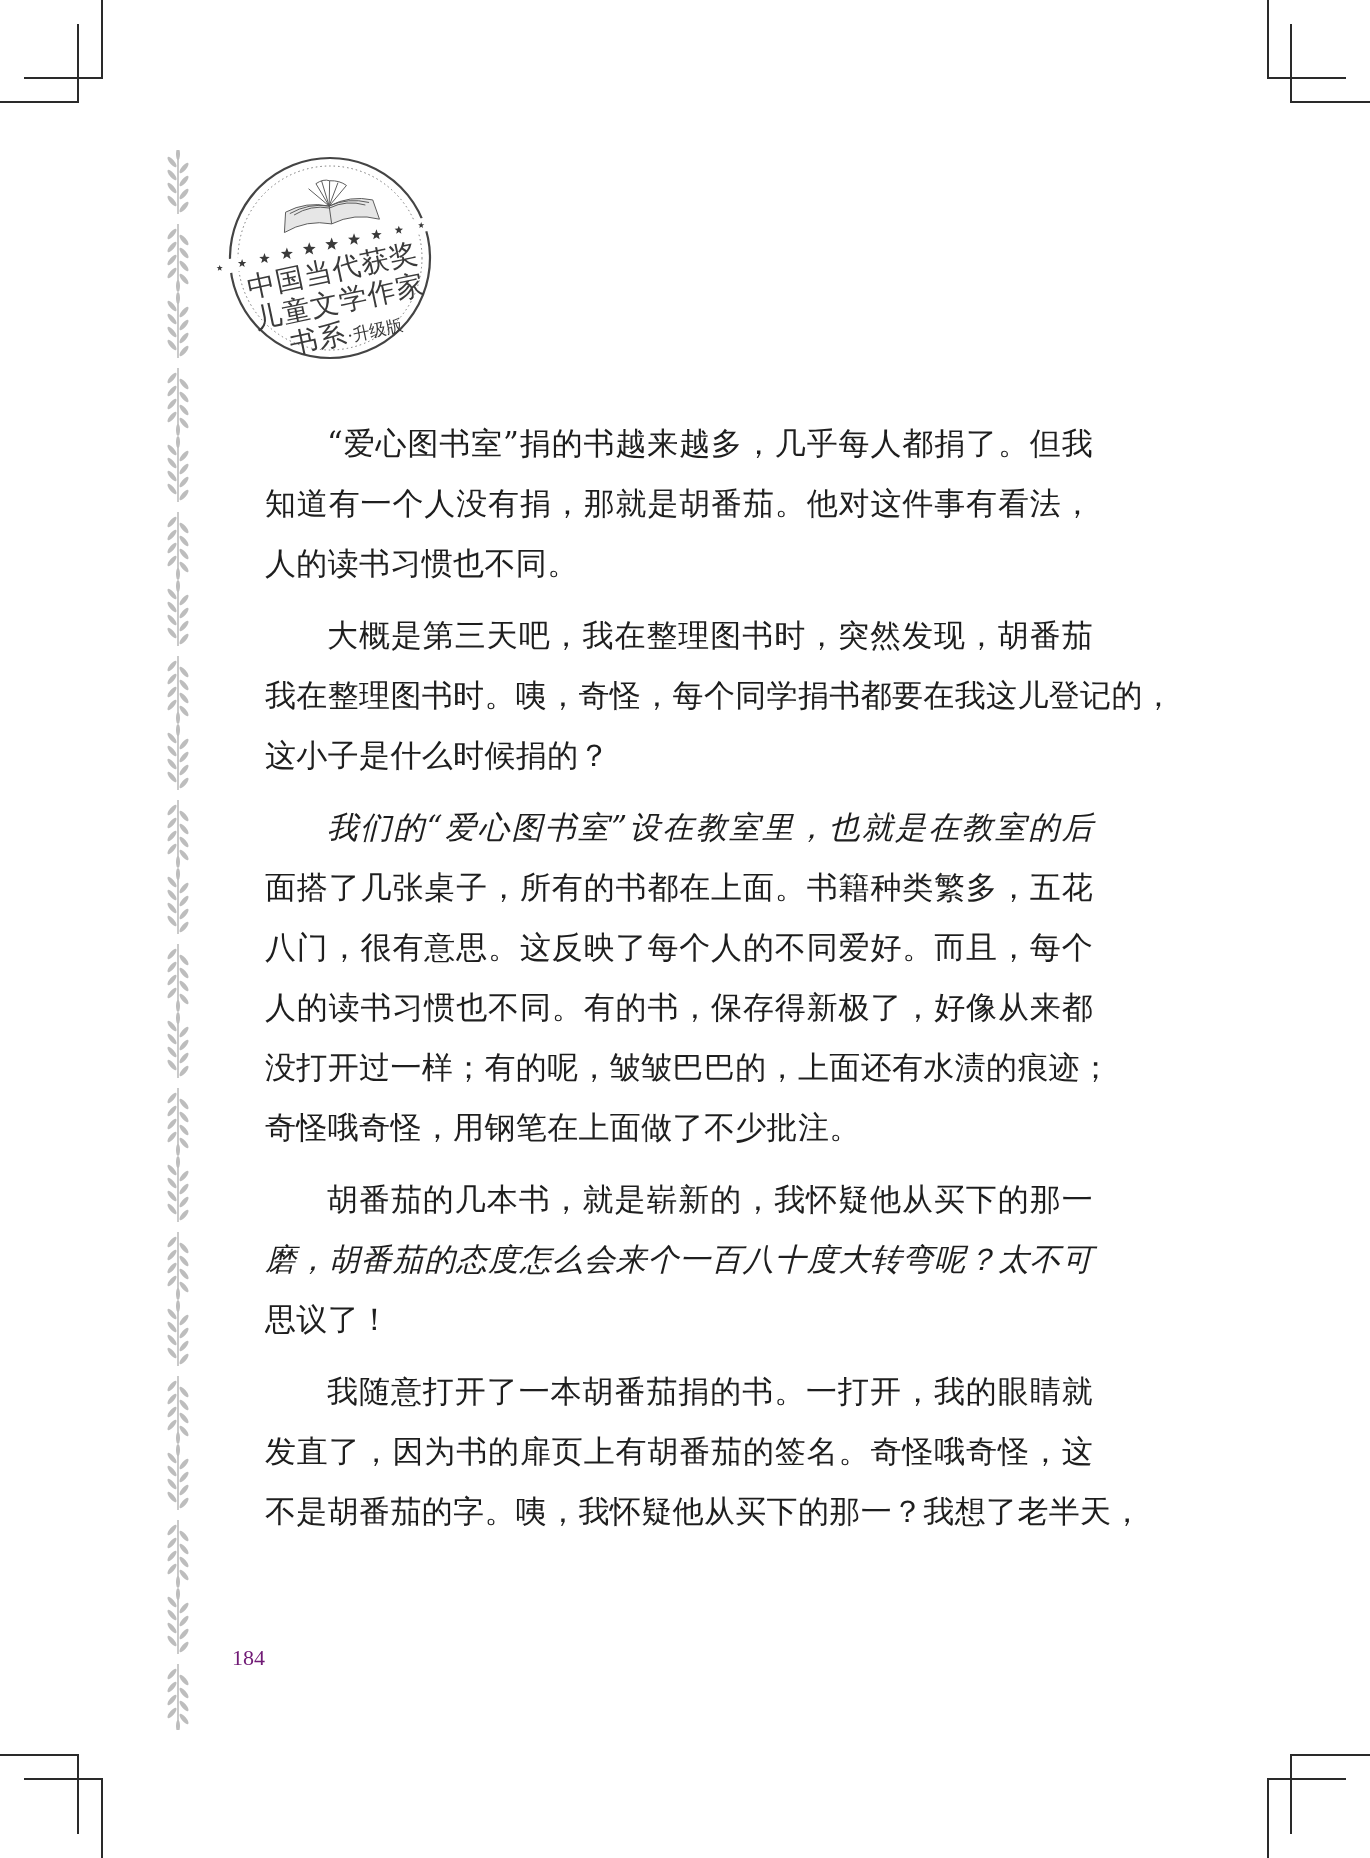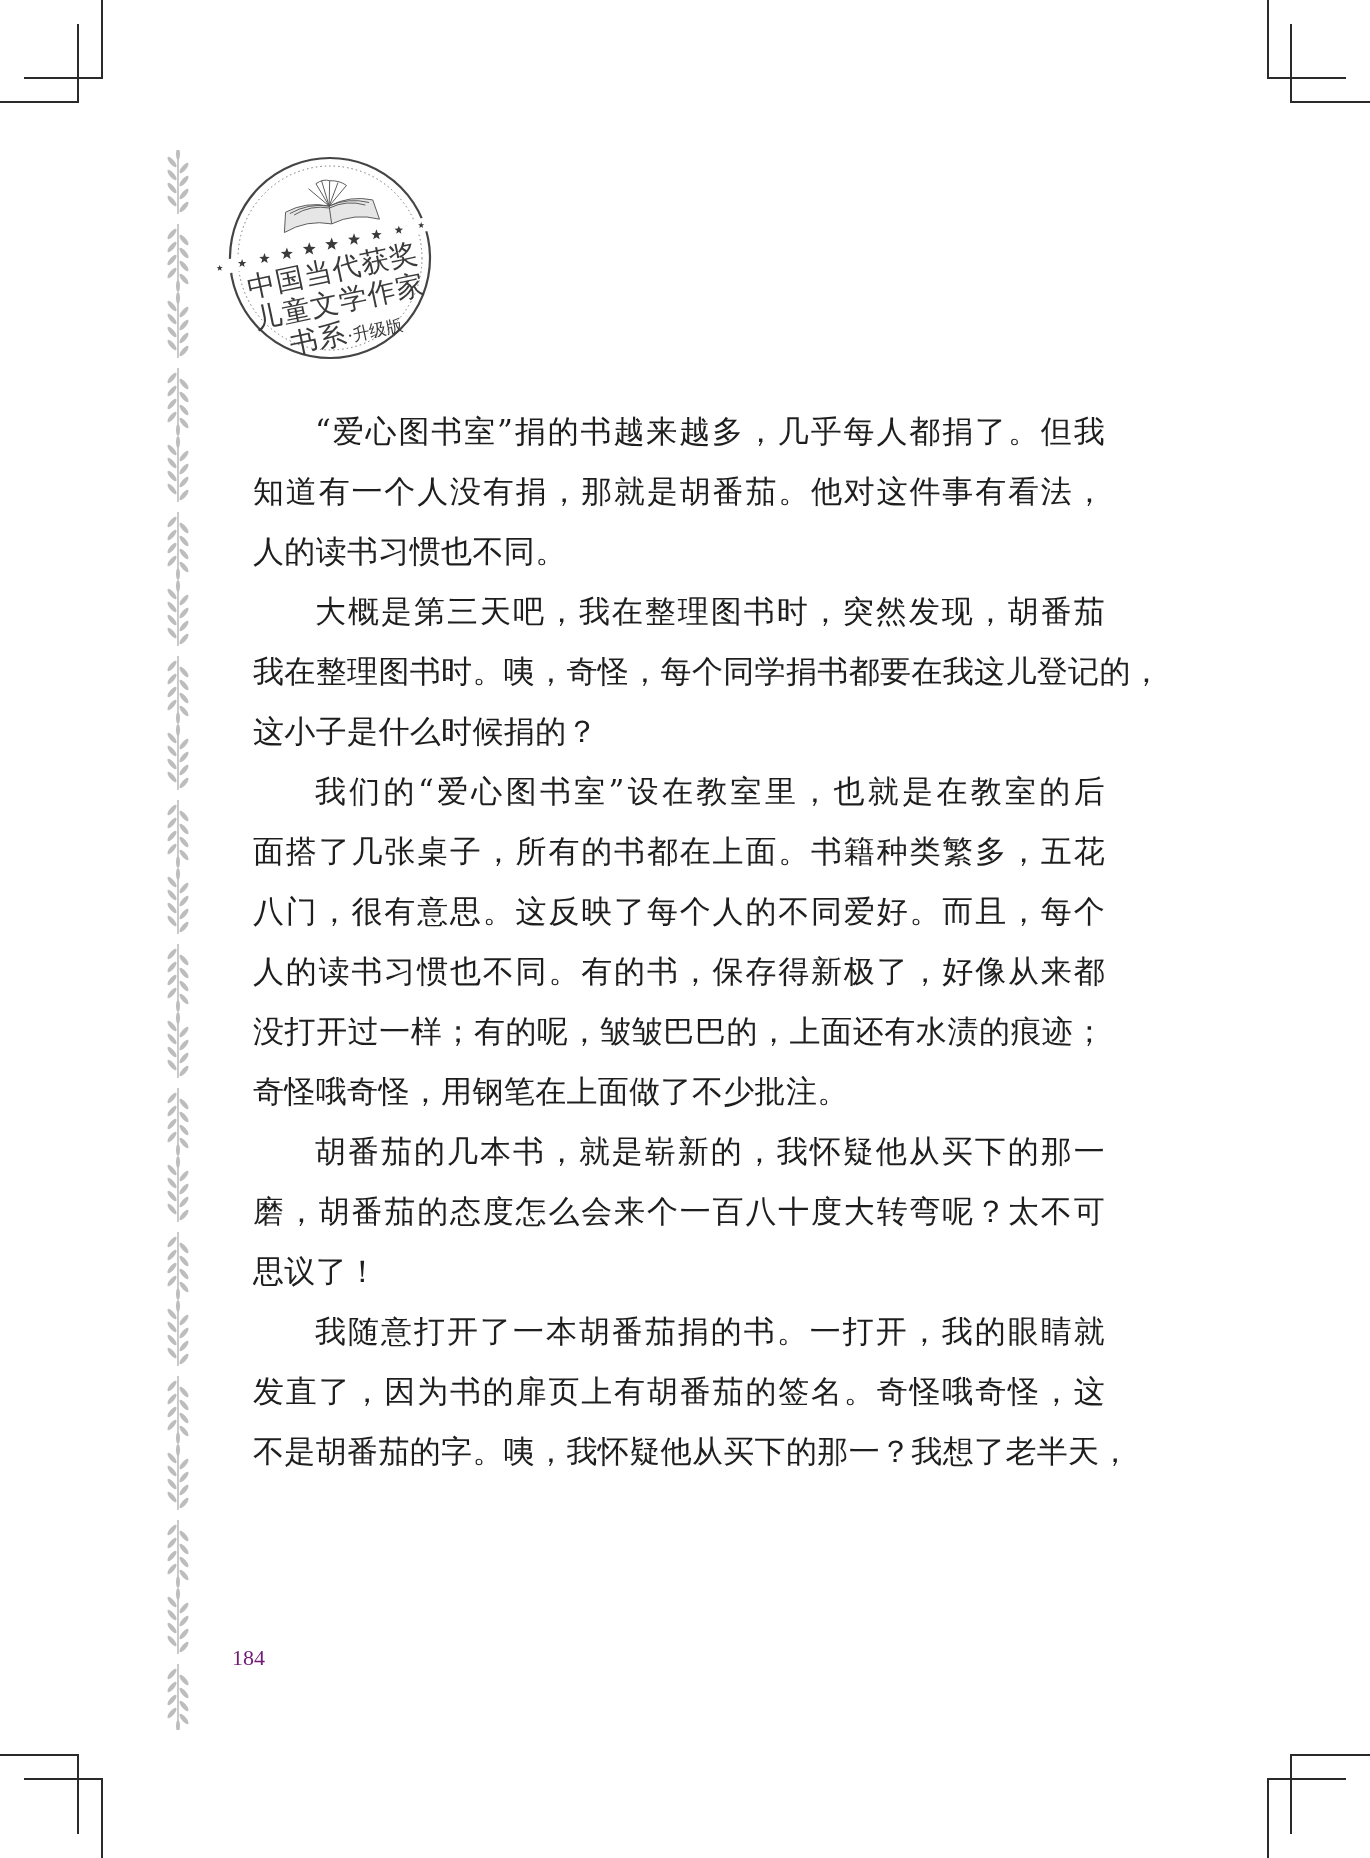--- a/index.html
+++ b/index.html
@@ -26,21 +26,21 @@
     font-family: "DejaVu Serif", "Liberation Serif", serif;
     color: #3a3a3a; font-size: 28px; line-height: 30px; letter-spacing: 1px;
   }
   .emblem-line .small { font-size: 17px; letter-spacing: 0; }
 
   .body-text {
     position: absolute; left: 253px; top: 401px; width: 852px;
     font-size: 31px; line-height: 60px; letter-spacing: 0.35px;
     text-align: justify;
   }
-  .para { margin: 0; text-indent: 2em; }
+  .para { margin: 12px; text-indent: 2em; }
   .line { display: block; white-space: nowrap; text-align-last: justify; text-align: justify; }
   .line.last { text-align-last: left; }
   .para .line + .line { text-indent: 0; }
 
   .page-number {
     position: absolute; left: 232px; top: 1645px;
     font-family: "Liberation Serif", "DejaVu Serif", serif;
     font-size: 22px; color: #701a75;
   }
 </style>
@@ -386,30 +386,30 @@
       <span class="line" style="text-indent: 2em;">“爱心图书室”捐的书越来越多，几乎每人都捐了。但我</span>
       <span class="line" style="text-indent: 0px;">知道有一个人没有捐，那就是胡番茄。他对这件事有看法，</span>
       <span class="line last" style="text-indent: 0px;">人的读书习惯也不同。</span>
     </div>
     <div class="para">
       <span class="line" style="text-indent: 2em;">大概是第三天吧，我在整理图书时，突然发现，胡番茄</span>
       <span class="line" style="text-indent: 0px;">我在整理图书时。咦，奇怪，每个同学捐书都要在我这儿登记的，</span>
       <span class="line last" style="text-indent: 0px;">这小子是什么时候捐的？</span>
     </div>
     <div class="para">
-      <span class="line" style="text-indent: 2em;">我们的“爱心图书室”设在教室里，也就是在教室的后</span>
+      <span class="line" style="text-indent: 2em; font-style: italic;">我们的“爱心图书室”设在教室里，也就是在教室的后</span>
       <span class="line" style="text-indent: 0px;">面搭了几张桌子，所有的书都在上面。书籍种类繁多，五花</span>
       <span class="line" style="text-indent: 0px;">八门，很有意思。这反映了每个人的不同爱好。而且，每个</span>
       <span class="line" style="text-indent: 0px;">人的读书习惯也不同。有的书，保存得新极了，好像从来都</span>
       <span class="line" style="text-indent: 0px;">没打开过一样；有的呢，皱皱巴巴的，上面还有水渍的痕迹；</span>
       <span class="line last" style="text-indent: 0px;">奇怪哦奇怪，用钢笔在上面做了不少批注。</span>
     </div>
     <div class="para">
       <span class="line" style="text-indent: 2em;">胡番茄的几本书，就是崭新的，我怀疑他从买下的那一</span>
-      <span class="line" style="text-indent: 0px;">磨，胡番茄的态度怎么会来个一百八十度大转弯呢？太不可</span>
+      <span class="line" style="text-indent: 0px; font-style: italic;">磨，胡番茄的态度怎么会来个一百八十度大转弯呢？太不可</span>
       <span class="line last" style="text-indent: 0px;">思议了！</span>
     </div>
     <div class="para">
       <span class="line" style="text-indent: 2em;">我随意打开了一本胡番茄捐的书。一打开，我的眼睛就</span>
       <span class="line" style="text-indent: 0px;">发直了，因为书的扉页上有胡番茄的签名。奇怪哦奇怪，这</span>
       <span class="line last" style="text-indent: 0px;">不是胡番茄的字。咦，我怀疑他从买下的那一？我想了老半天，</span>
     </div>
   </div>
 
 <div class="page-number">184</div>

